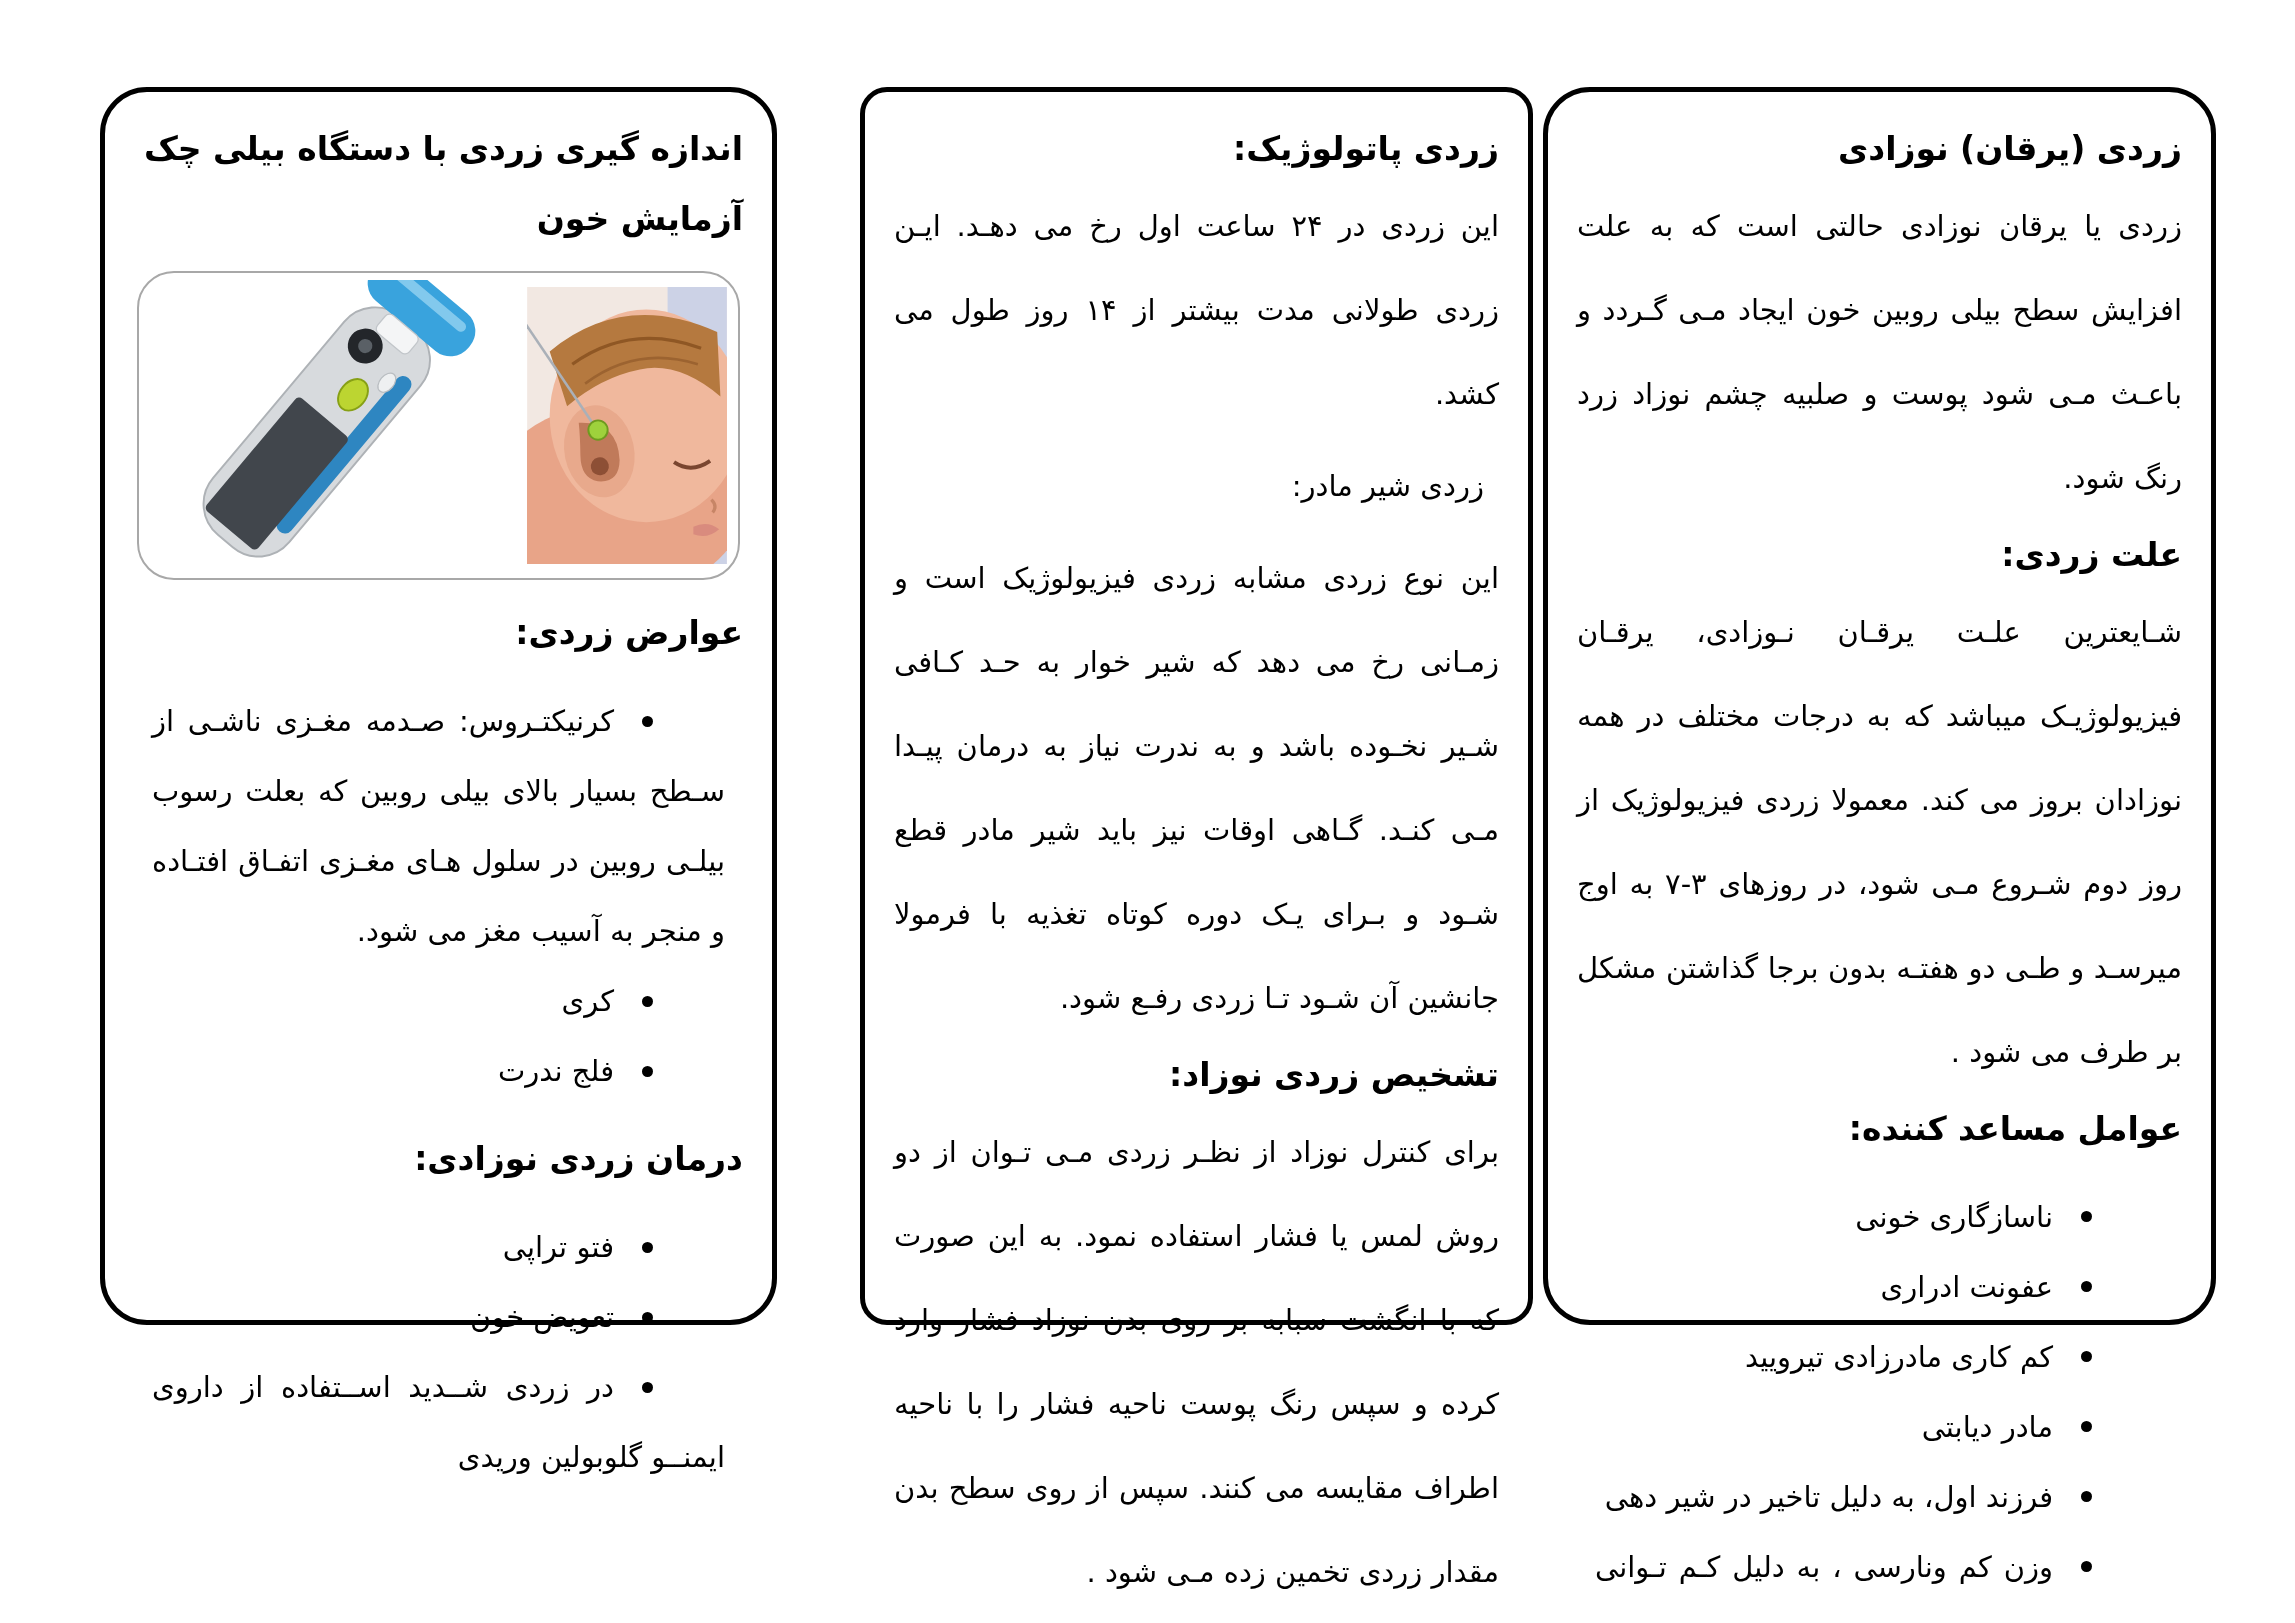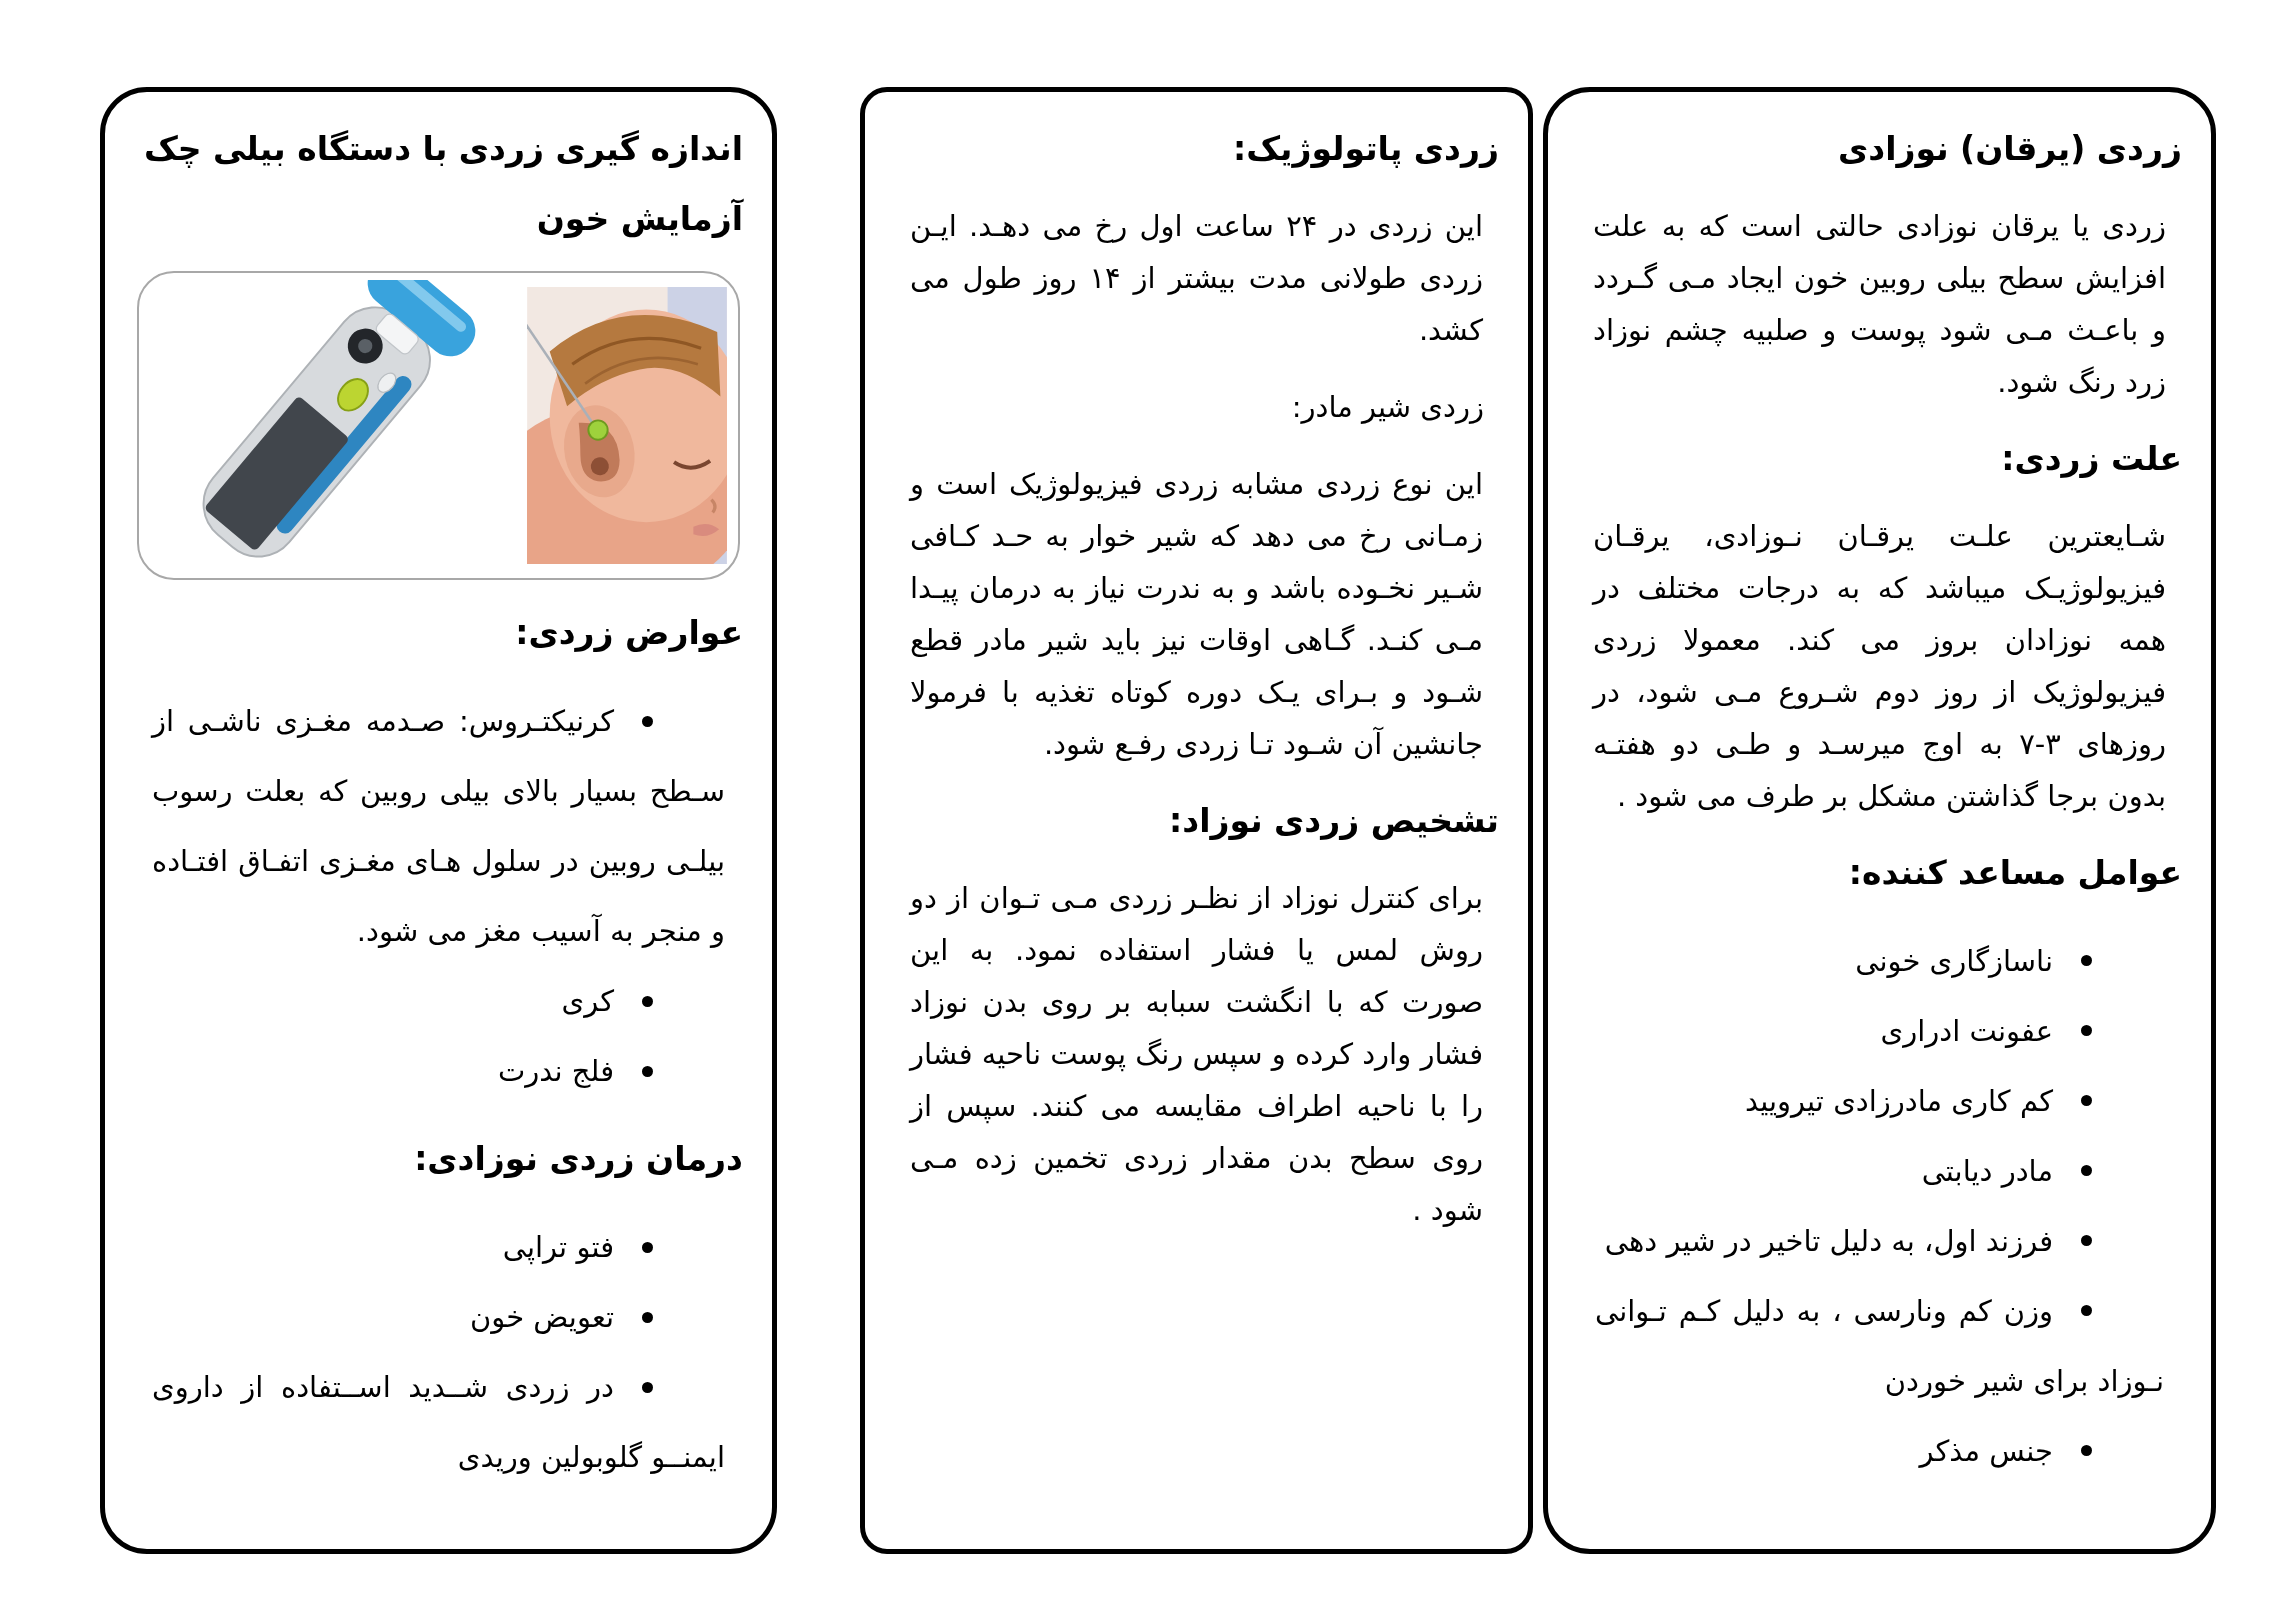--- a/index.html
+++ b/index.html
@@ -1,35 +1,35 @@
 <!DOCTYPE html>
 <html dir="rtl" lang="fa" style="font-size:10.5px"><head>
 <meta charset="utf-8">
 <style>
   html,body { margin:0; padding:0; background:#ffffff; }
   body { width:2295px; height:1623px; font-family:"DejaVu Sans", sans-serif; color:#000; }
 
   .page { position:relative; width:2295px; height:1623px; background:#ffffff; overflow:hidden; }
 
   .panel {
-    position:absolute; top:87px; height:1467px;
+    position:absolute; top:87px; height:1238px;
     border:5.2px solid #000; border-radius:47px; background:#fff;
     box-sizing:border-box; padding:22px 29px 19.6px 29px;
     direction:rtl;
   }
   .panel-measurement { left:100px;  width:677px; }
   .panel-pathologic  { left:860px; width:673px;border-radius:27px; }
   .panel-overview    { left:1543px; width:673px; }
 
   .head {
     font-size:33px; font-weight:bold; line-height:70px;
     margin:0; text-align:right; letter-spacing:0;
   }
   .body {
-    font-size:29px; line-height:52px; margin:16px;
+    font-size:29px; line-height:84px; margin:0;
     text-align:justify; text-align-last:right;
   }
   .subhead { font-size:29px; line-height:70px; margin:15px; text-align:right; }
 
   ul.blist { list-style:none; margin:18px; padding:0; }
   ul.blist li {
     font-size:29px; line-height:70px;
     text-align:justify; text-align-last:right;
     text-indent:111px; position:relative;
   }

